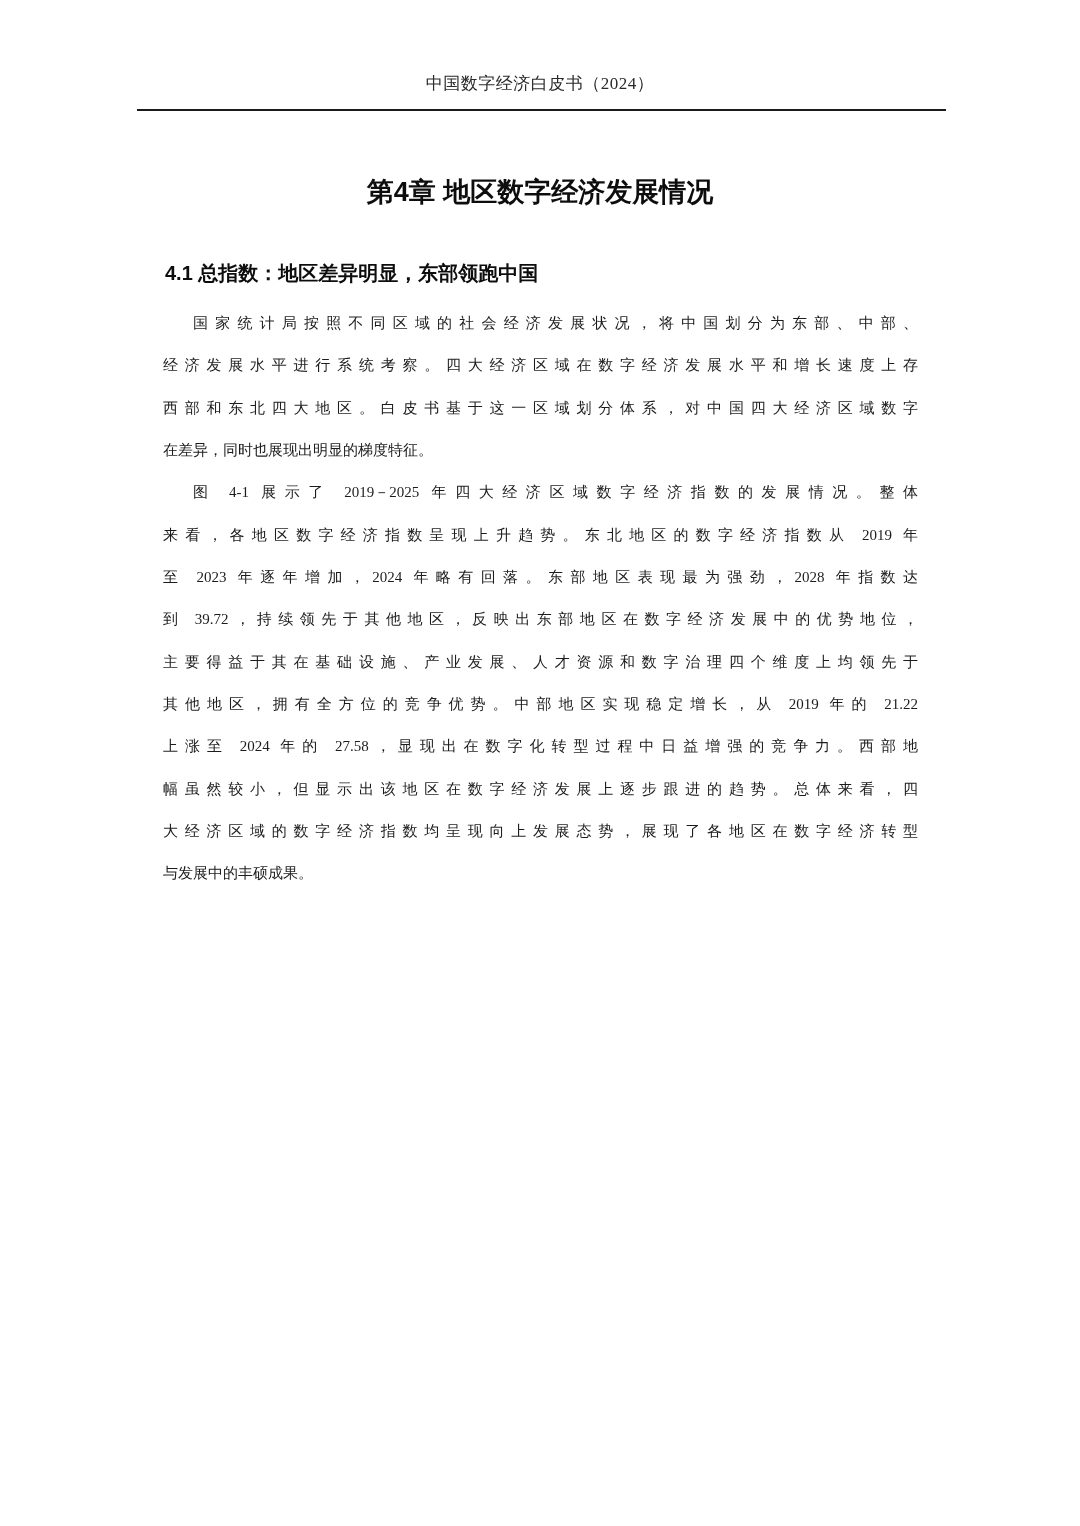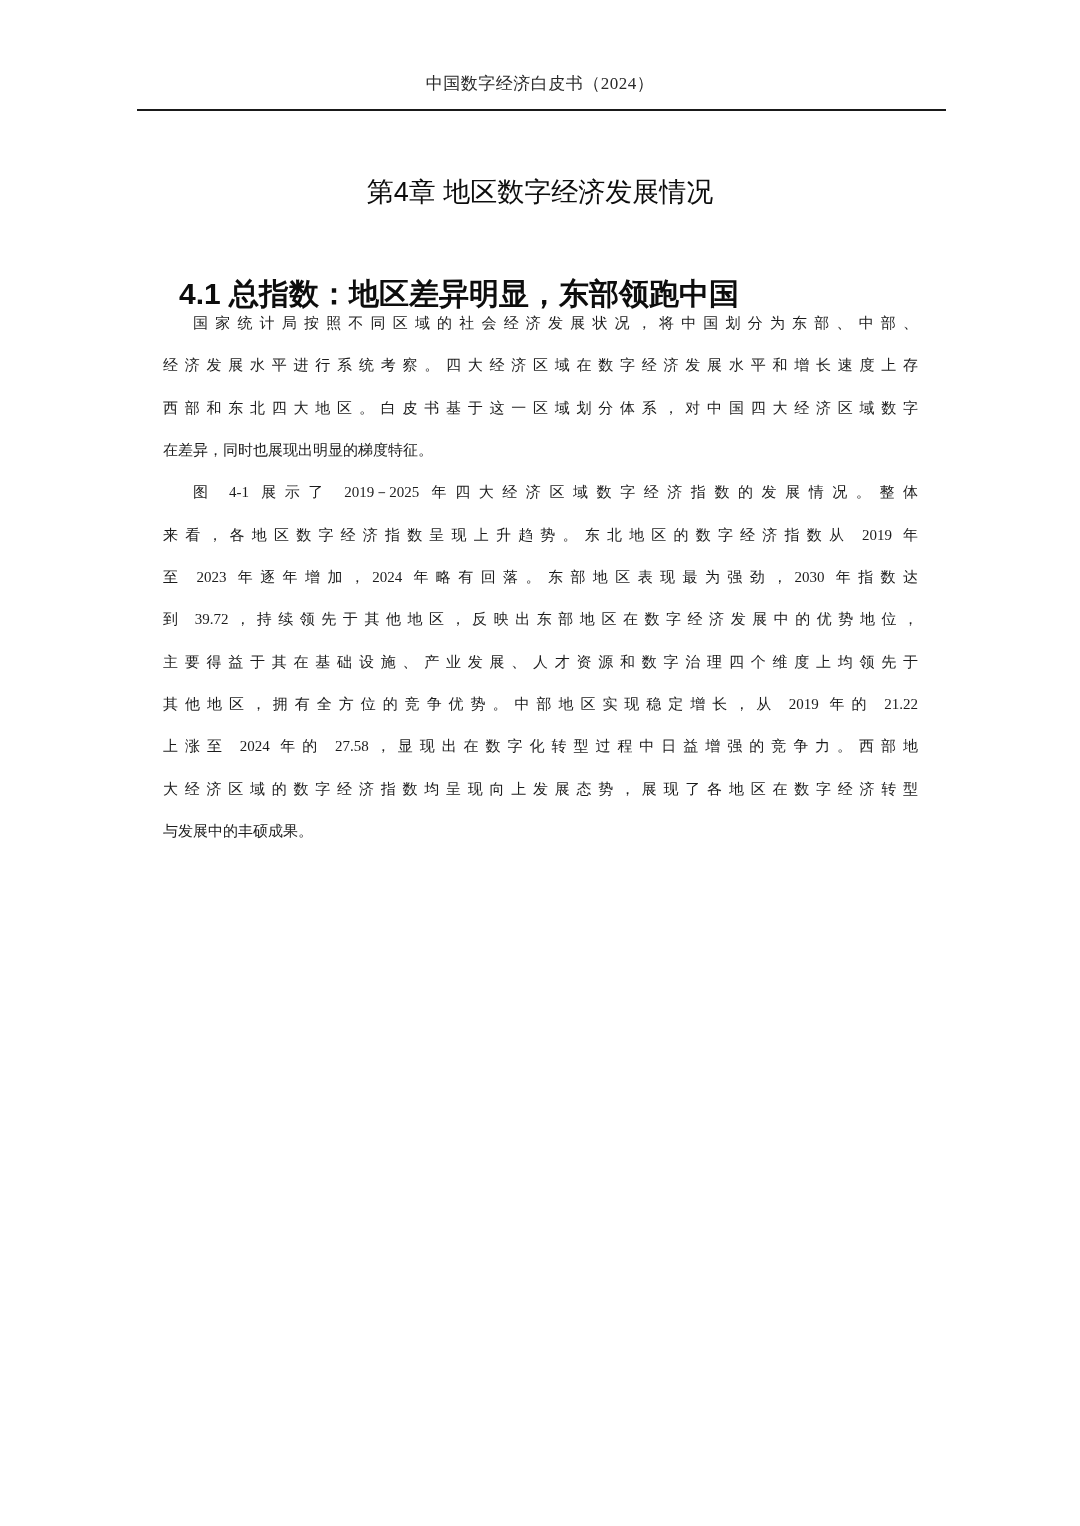--- a/index.html
+++ b/index.html
@@ -36,30 +36,30 @@
   }
   .chapter-title {
     position: absolute;
     top: 174px;
     left: 0;
     width: 100%;
     margin: 0;
     text-align: center;
     font-family: "Liberation Sans", "DejaVu Sans", sans-serif;
     font-size: 27px;
-    font-weight: 400;
+    font-weight: 700;
     color: #0d0d0d;
   }
   .section-heading {
     position: absolute;
     top: 258px;
     left: 163px;
-    margin: 16px;
+    margin: 2px;
     font-family: "Liberation Sans", "DejaVu Sans", sans-serif;
-    font-size: 30px;
+    font-size: 20px;
     font-weight: 700;
     color: #0d0d0d;
     white-space: nowrap;
   }
   .body-text {
     position: absolute;
     top: 302px;
     left: 163px;
     width: 755px;
     font-size: 15px;
@@ -108,25 +108,26 @@
   <div class="body-text">
       <div class="paragraph">
         <div class="text-line first">国家统计局按照不同区域的社会经济发展状况，将中国划分为东部、中部、</div>
         <div class="text-line">经济发展水平进行系统考察。四大经济区域在数字经济发展水平和增长速度上存</div>
         <div class="text-line">西部和东北四大地区。白皮书基于这一区域划分体系，对中国四大经济区域数字</div>
         <div class="text-line last">在差异，同时也展现出明显的梯度特征。</div>
       </div>
       <div class="paragraph">
         <div class="text-line first">图 4-1 展示了 2019－2025 年四大经济区域数字经济指数的发展情况。整体</div>
         <div class="text-line">来看，各地区数字经济指数呈现上升趋势。东北地区的数字经济指数从 2019 年</div>
-        <div class="text-line">至 2023 年逐年增加，2024 年略有回落。东部地区表现最为强劲，2030 年指数达</div>
+        <div class="text-line">至 2023 年逐年增加，2024 年略有回落。东部地区表现最为强劲，2028 年指数达</div>
         <div class="text-line">到 39.72，持续领先于其他地区，反映出东部地区在数字经济发展中的优势地位，</div>
         <div class="text-line">主要得益于其在基础设施、产业发展、人才资源和数字治理四个维度上均领先于</div>
         <div class="text-line">其他地区，拥有全方位的竞争优势。中部地区实现稳定增长，从 2019 年的 21.22</div>
         <div class="text-line">上涨至 2024 年的 27.58，显现出在数字化转型过程中日益增强的竞争力。西部地</div>
+        <div class="text-line">幅虽然较小，但显示出该地区在数字经济发展上逐步跟进的趋势。总体来看，四</div>
         <div class="text-line">大经济区域的数字经济指数均呈现向上发展态势，展现了各地区在数字经济转型</div>
         <div class="text-line last">与发展中的丰硕成果。</div>
       </div>
     </div>
 
   <div class="page-number">28</div>
 
 </div>
 
 </body></html>

